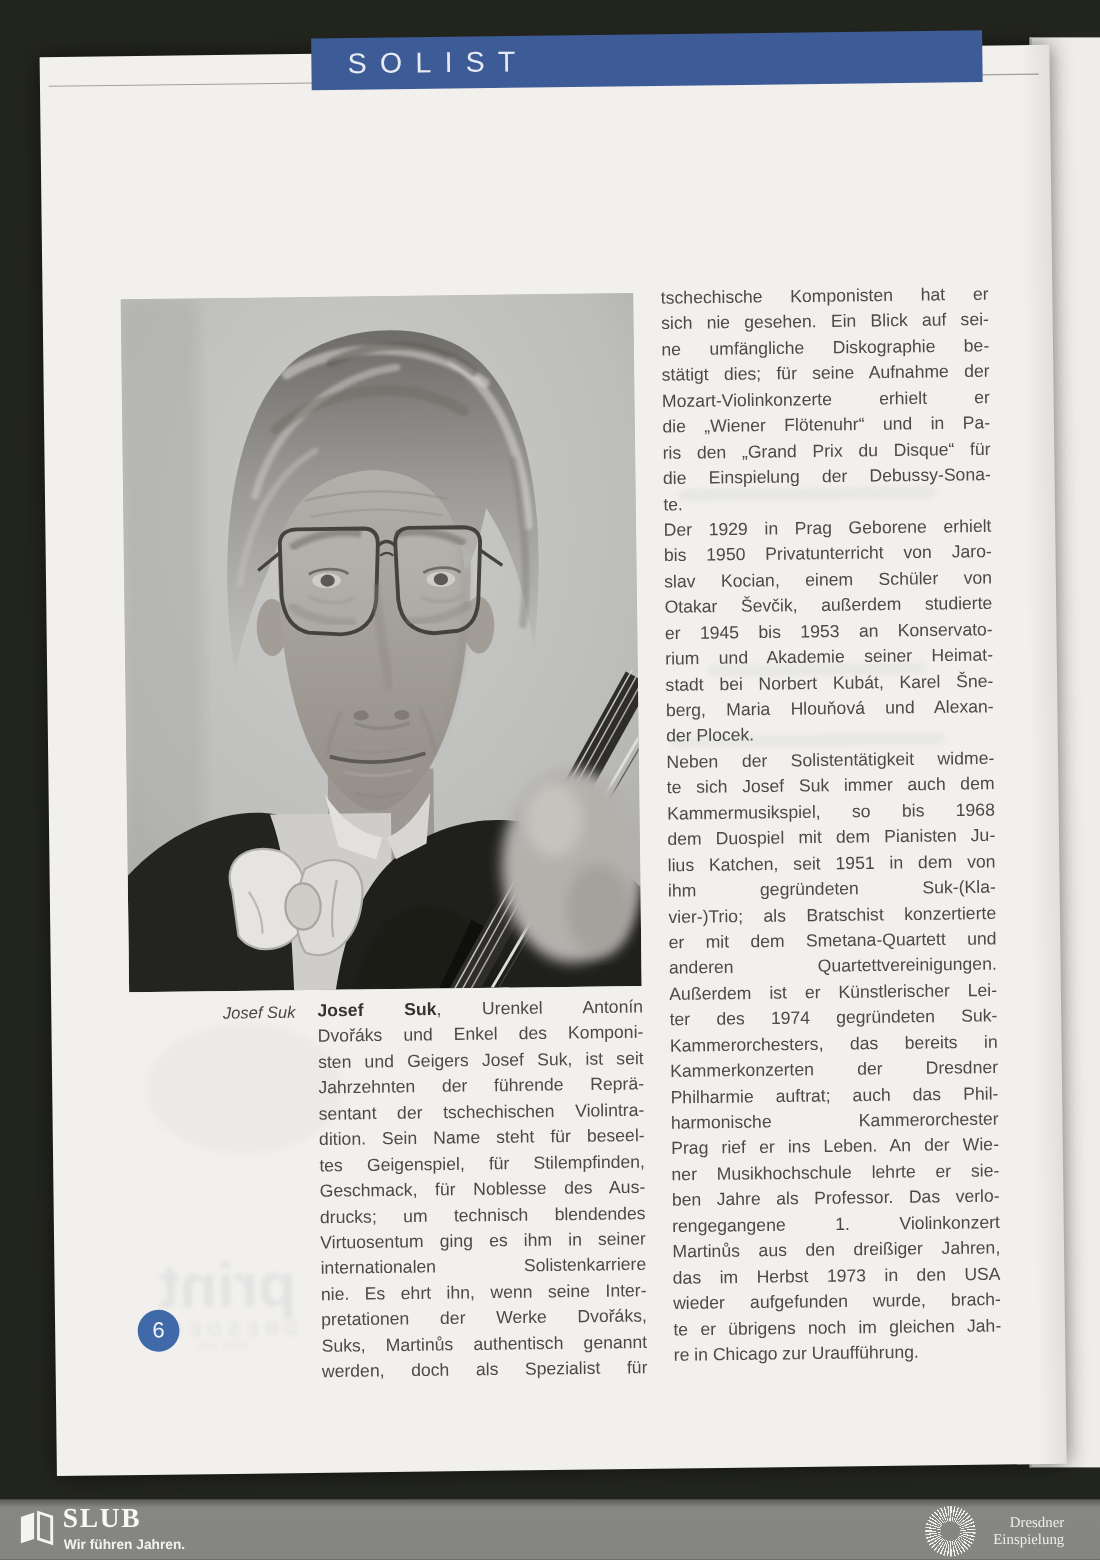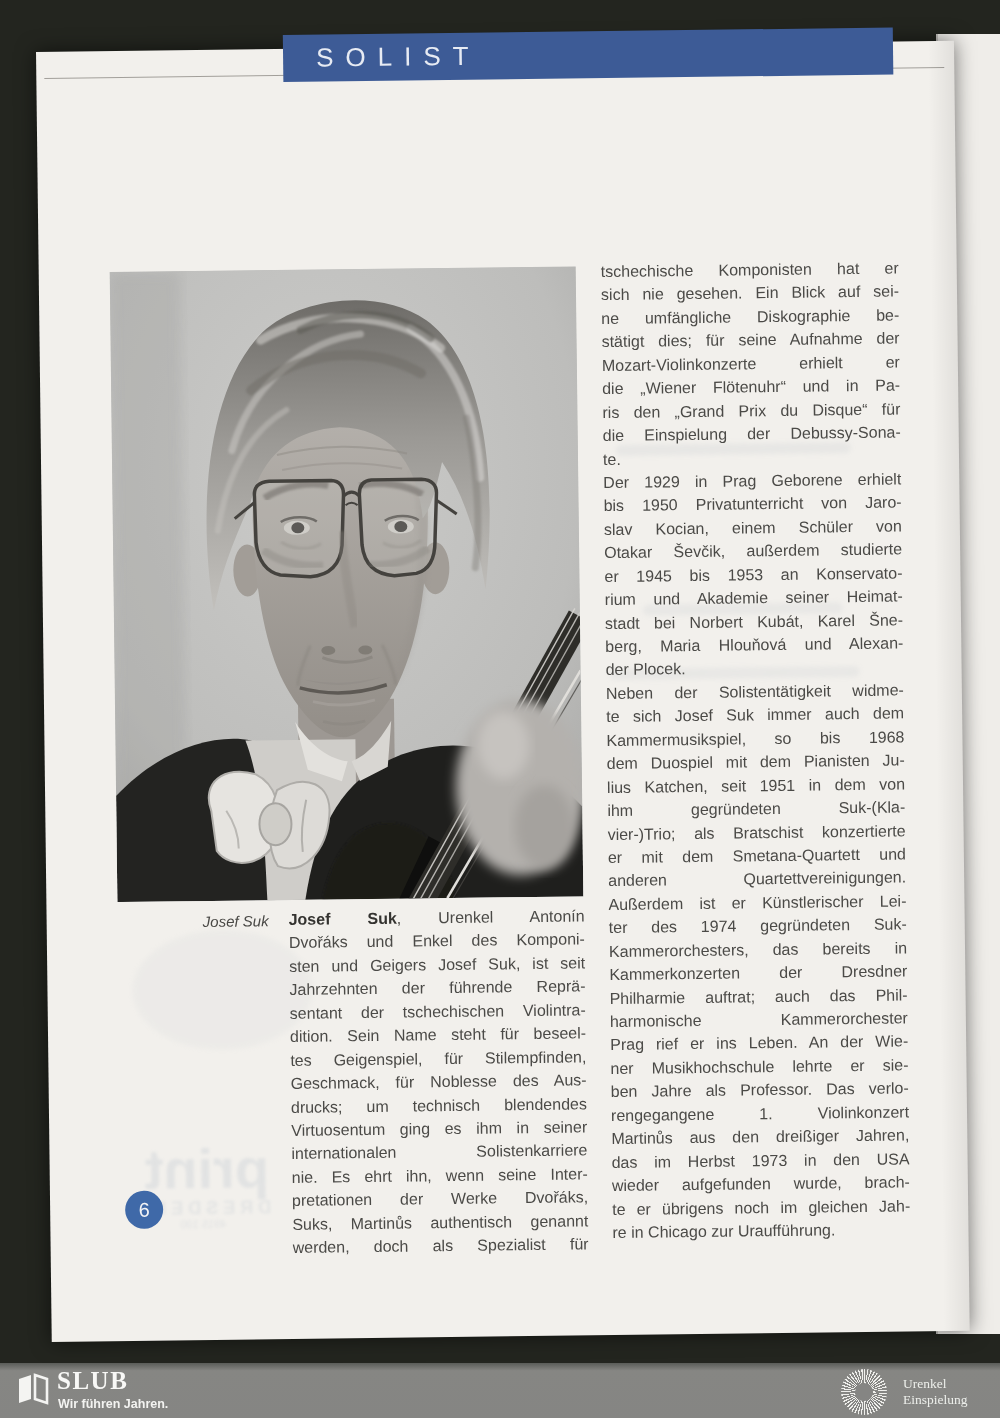--- a/index.html
+++ b/index.html
@@ -73,20 +73,21 @@
   .smudge{position:absolute;pointer-events:none;border-radius:8px;
     background:#c2c7cc;filter:blur(2.5px);}
   .smudge-1{left:575px;top:400px;width:235px;height:11px;opacity:.22;}
   .smudge-2{left:600px;top:560px;width:200px;height:11px;opacity:.2;}
   .smudge-3{left:566px;top:624px;width:250px;height:11px;opacity:.2;}
   .smudge-4{left:85px;top:880px;width:180px;height:120px;opacity:.12;border-radius:50%;}
   
   .footer-bar{
     position:absolute;left:0;top:1363px;width:1000px;height:55px;
     background:linear-gradient(to bottom,#5a5c58 0,#868683 14%,var(--footer-bar,#858583) 100%);
+    text-align:right;
   }
   .slub-icon{position:absolute;left:16px;top:9px;}
   .slub-wordmark{
     position:absolute;left:57px;top:4px;
     font-family:"Liberation Serif",serif;font-weight:700;font-size:25px;
     letter-spacing:1.5px;color:#f8f8f6;
   }
   .slub-tagline{
     position:absolute;left:58px;top:34px;
     font-weight:700;font-size:12.5px;color:#f3f3f1;
@@ -328,16 +329,16 @@
 <div class="footer-bar">
   <svg class="slub-icon" width="34" height="34" viewBox="0 0 34 34">
     <path d="M3 7 L15 3 L15 27 L3 31 Z" fill="#f4f4f2"></path>
     <path d="M19 3 L31 7 L31 31 L19 27 Z" fill="none" stroke="#f4f4f2" stroke-width="2.6"></path>
   </svg>
   <div class="slub-wordmark">SLUB</div>
   <div class="slub-tagline">Wir führen Jahren.</div>
 
   <div class="phil-logo"></div>
   <div class="phil-name">
-    <div>Urenkel</div>
+    <div>Dresdner</div>
     <div>Einspielung</div>
   </div>
 </div>
 
 </body></html>

